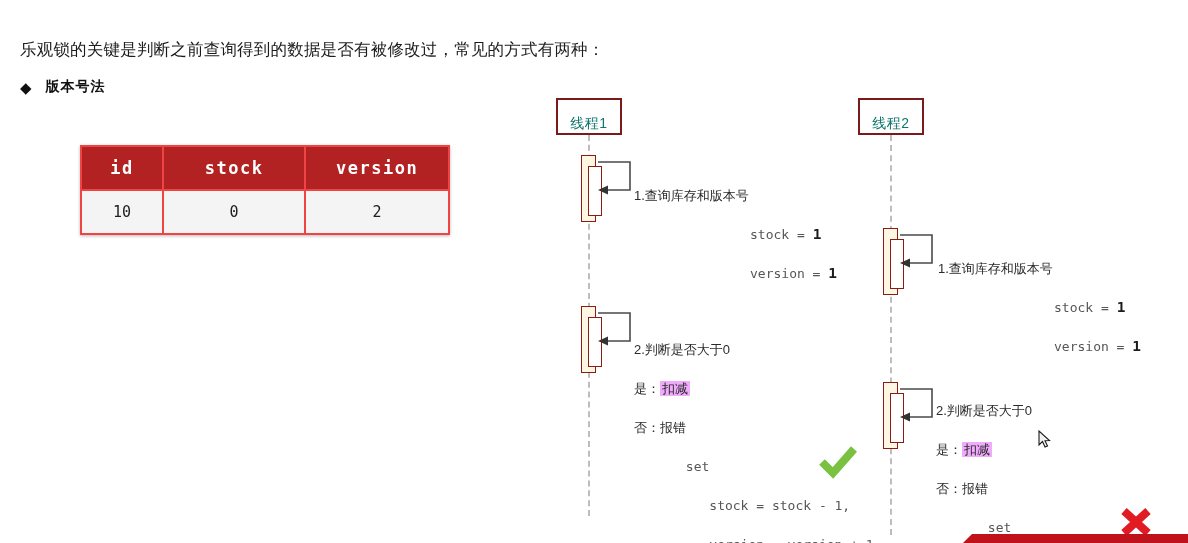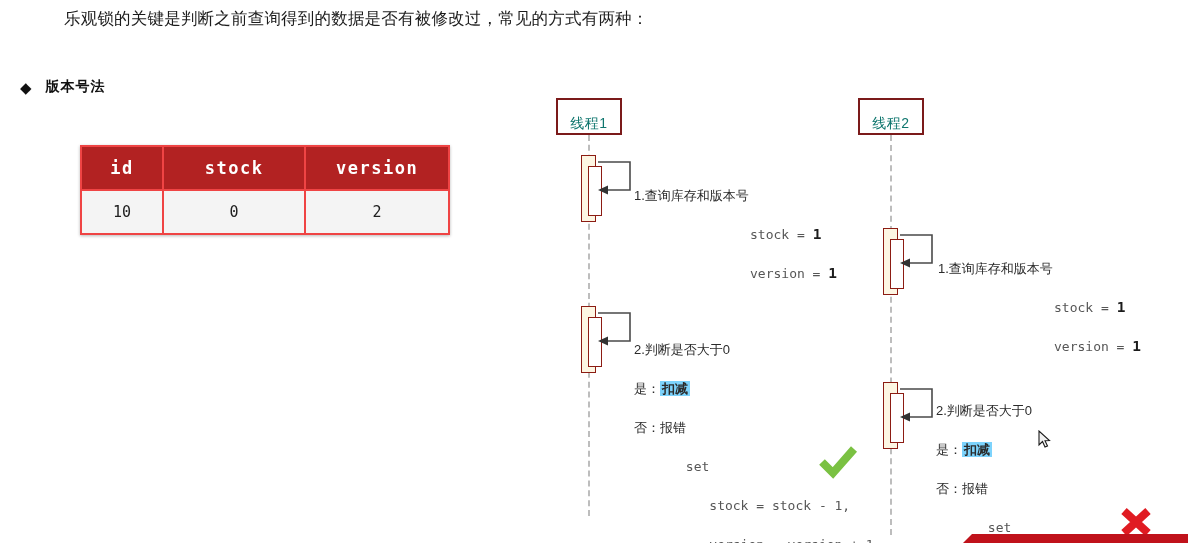--- a/index.html
+++ b/index.html
@@ -8,23 +8,23 @@
     width:1188px; height:543px;
     background:#ffffff;
     font-family:"Liberation Sans","DejaVu Sans",sans-serif;
     color:#1a1a1a;
     overflow:hidden;
     position:relative;
   }
 
   
   #intro-line {
-    position:absolute; left:20px; top:7px;
+    position:absolute; left:20px; top:38px;
     font-size:16.5px; line-height:1.4; color:#1c1c1c;
-    letter-spacing:.2px; white-space:nowrap;margin-left:44px;
+    letter-spacing:.2px; white-space:nowrap;
   }
   #bullet-heading {
     position:absolute; left:20px; top:78px;
     display:flex; align-items:center; gap:14px;
   }
   #bullet-heading .diamond {
     font-size:15px; color:#111; line-height:1;
   }
   #bullet-heading .heading-text {
     font-size:14px; font-weight:bold; color:#111; letter-spacing:1px;
@@ -107,23 +107,22 @@
   .note .mono {
     font-family:"DejaVu Sans Mono","Liberation Mono",monospace;
     color:#565656;
     margin-left:44px;
   }
   .note .val {
     font-family:"DejaVu Sans Mono","Liberation Mono",monospace;
     font-weight:bold; color:#1b1b1b; font-size:14.5px;
   }
   .hl-green {
-    background:#7dd3fc;
+    background:#f0abfc;
     padding:0 2px;
-    font-weight:bold;
   }
 
   
   .mark { position:absolute; }
 
   
   #bottom-banner {
     position:absolute;
     left:963px; top:534px;
     width:225px; height:9px;

